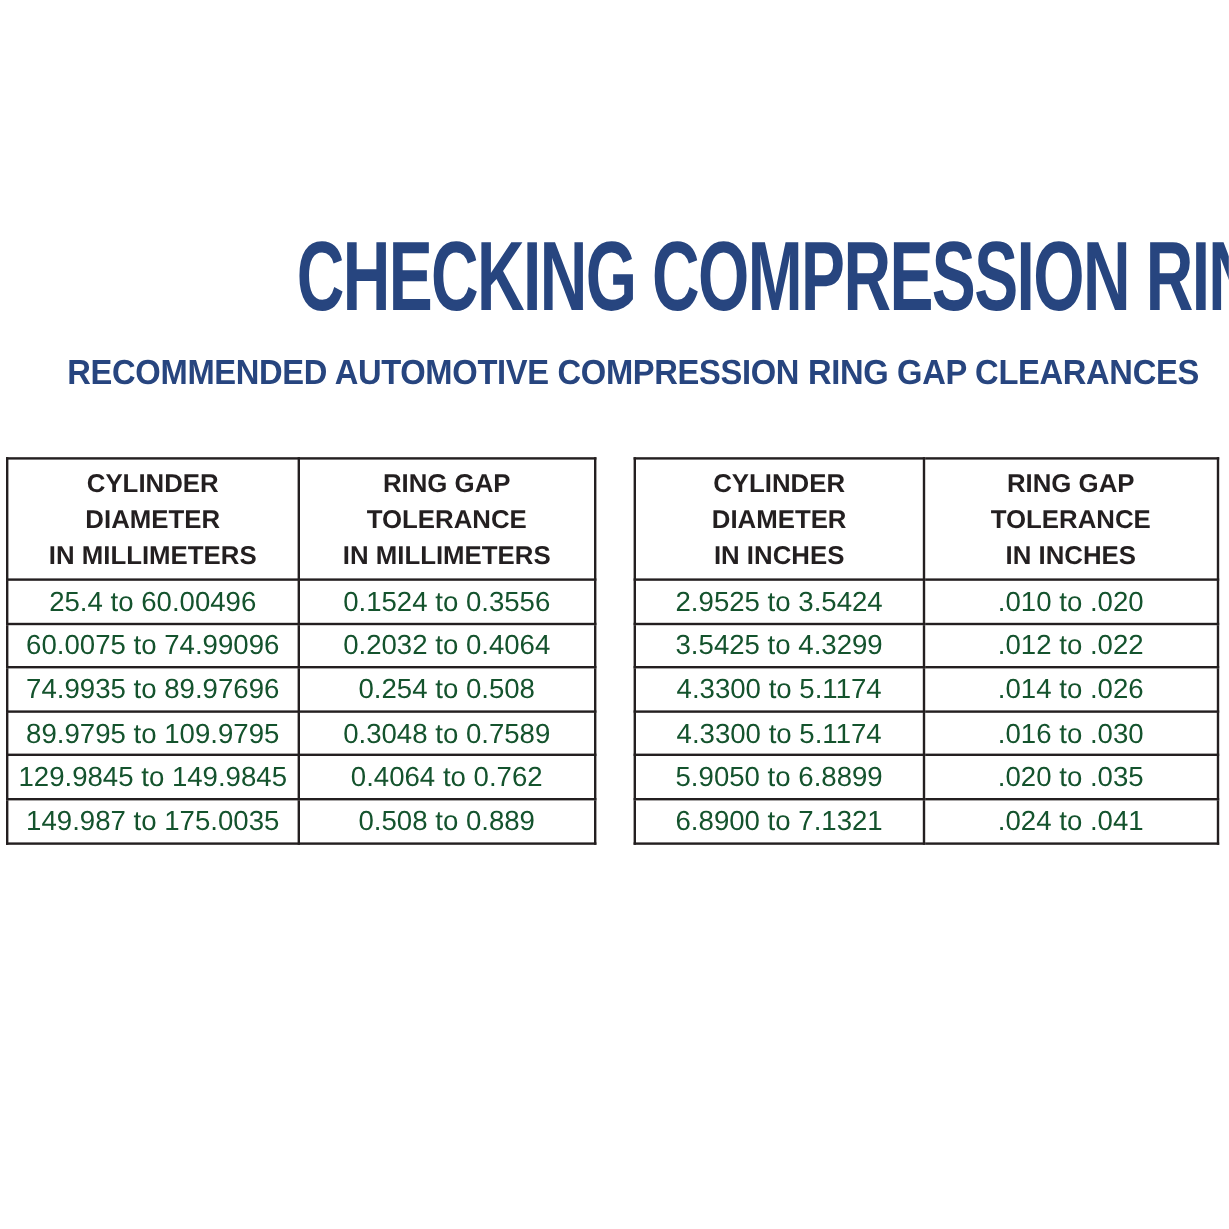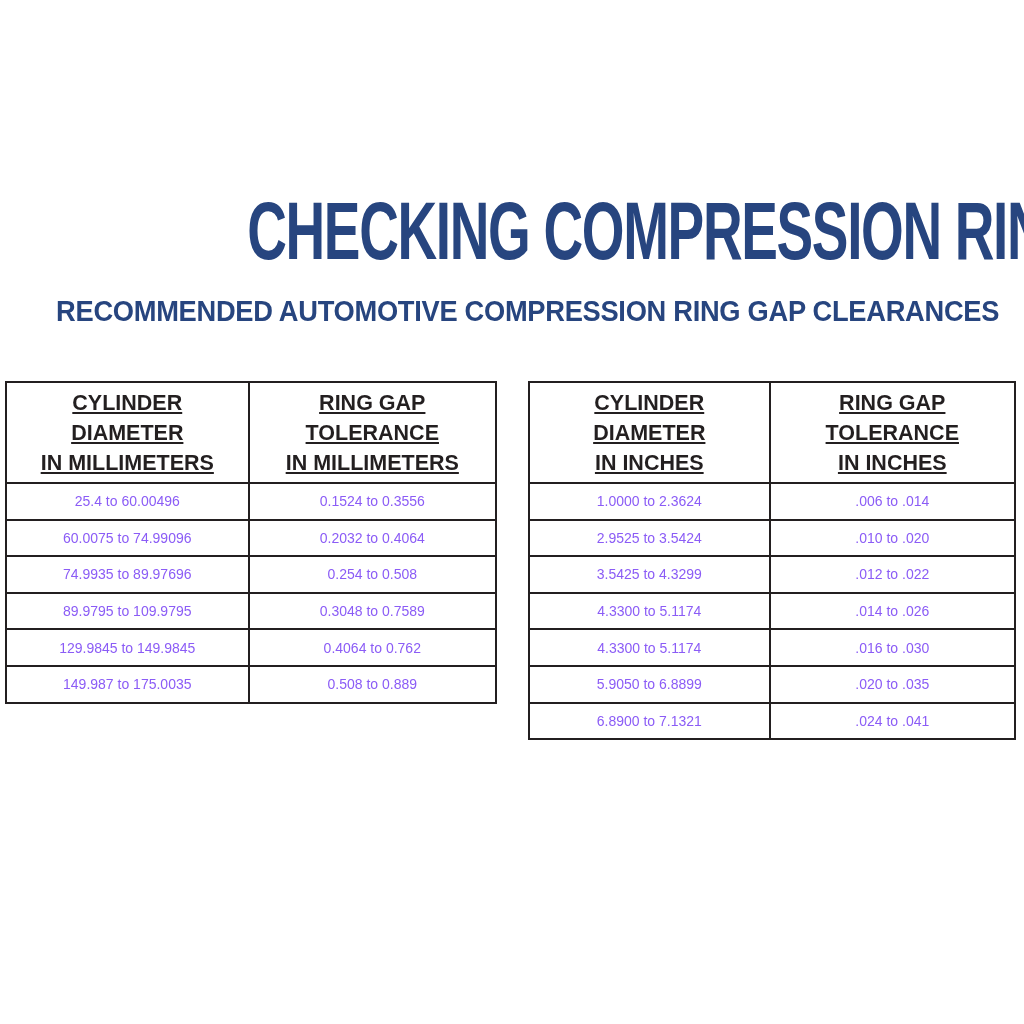--- a/index.html
+++ b/index.html
@@ -69,28 +69,27 @@
     vertical-align: middle;
     padding: 0;
     overflow: hidden;
   }
   table.ring-table th {
     height: 101px;
     font-weight: bold;
     font-size: 21.5px;
     line-height: 30px;
     color: #231f20;
-    text-decoration: underline;
   }
   table.ring-table th span { display: block; }
   table.ring-table td {
     height: 36.6px;
     font-weight: normal;
-    font-size: 14px;
-    color: #8b5cf6;
+    font-size: 23px;
+    color: #14532d;
   }
   col.c1 { width: 49.5%; }
   col.c2 { width: 50.5%; }
 </style>
 </head>
 <body>
 
 <div class="page">
 
   <h1 class="title"><span class="title-inner">CHECKING COMPRESSION RING GAPS</span></h1>
@@ -158,24 +157,20 @@
         </th>
         <th>
           <span>RING GAP</span>
           <span>TOLERANCE</span>
           <span>IN INCHES</span>
         </th>
       </tr>
     </thead>
     <tbody>
       <tr>
-        <td>1.0000 to 2.3624</td>
-        <td>.006 to .014</td>
-      </tr>
-      <tr>
         <td>2.9525 to 3.5424</td>
         <td>.010 to .020</td>
       </tr>
       <tr>
         <td>3.5425 to 4.3299</td>
         <td>.012 to .022</td>
       </tr>
       <tr>
         <td>4.3300 to 5.1174</td>
         <td>.014 to .026</td>

